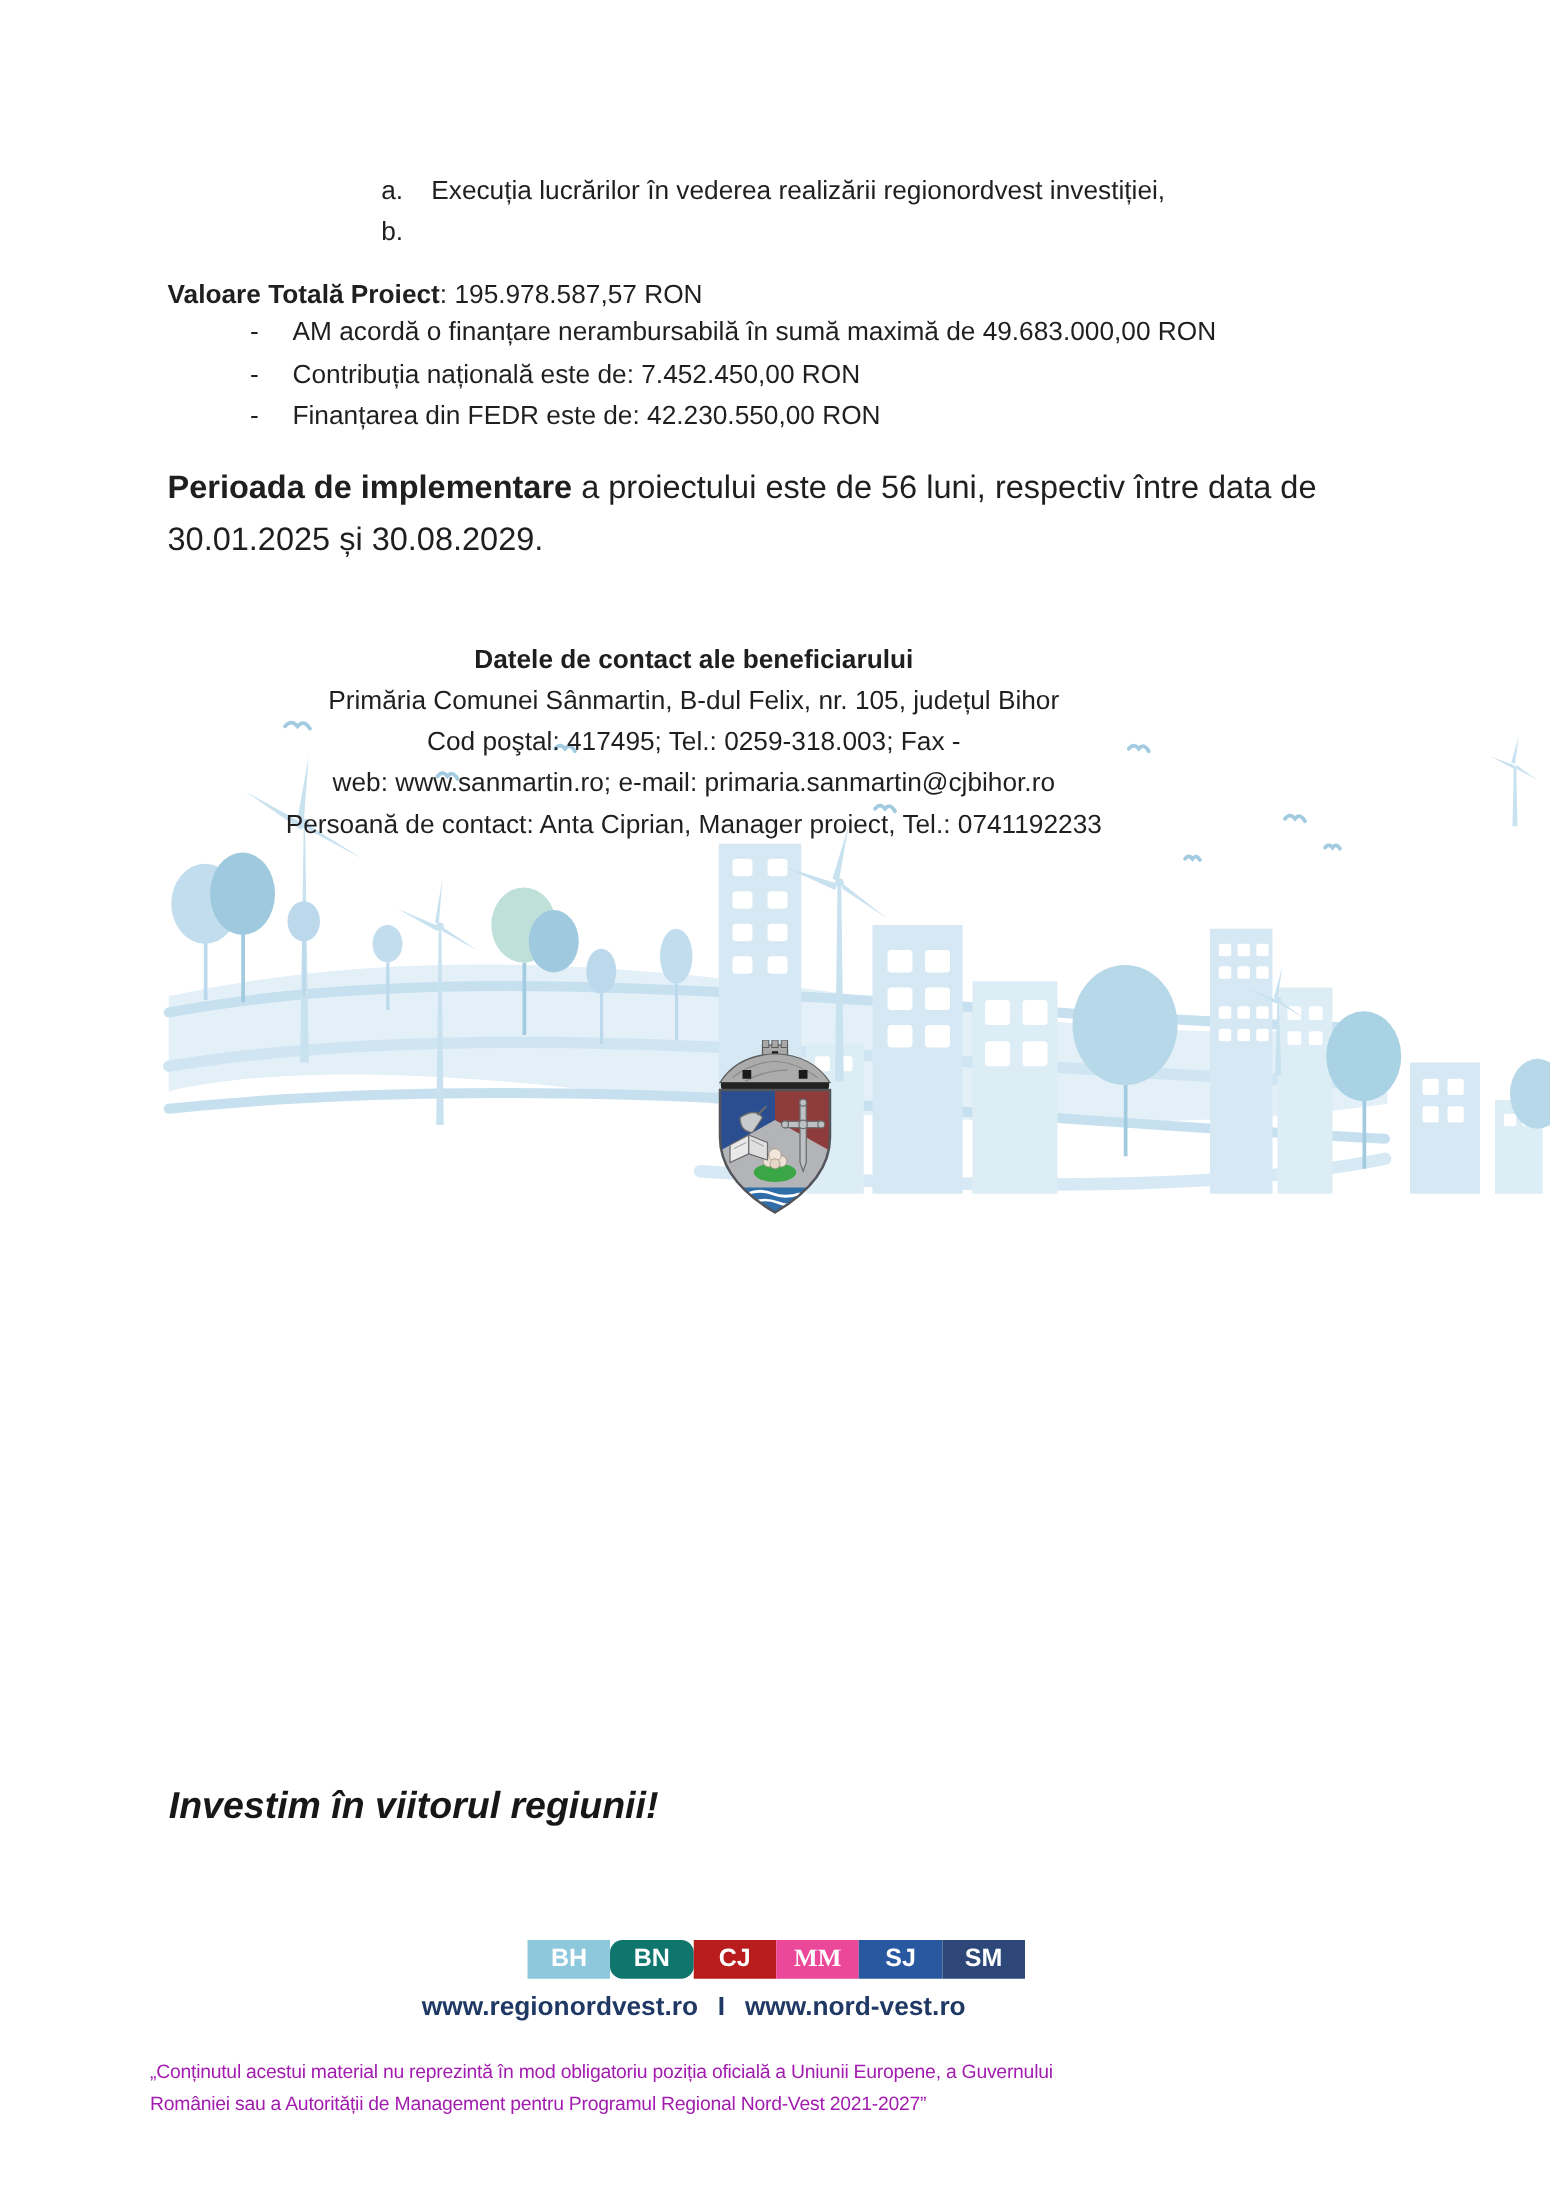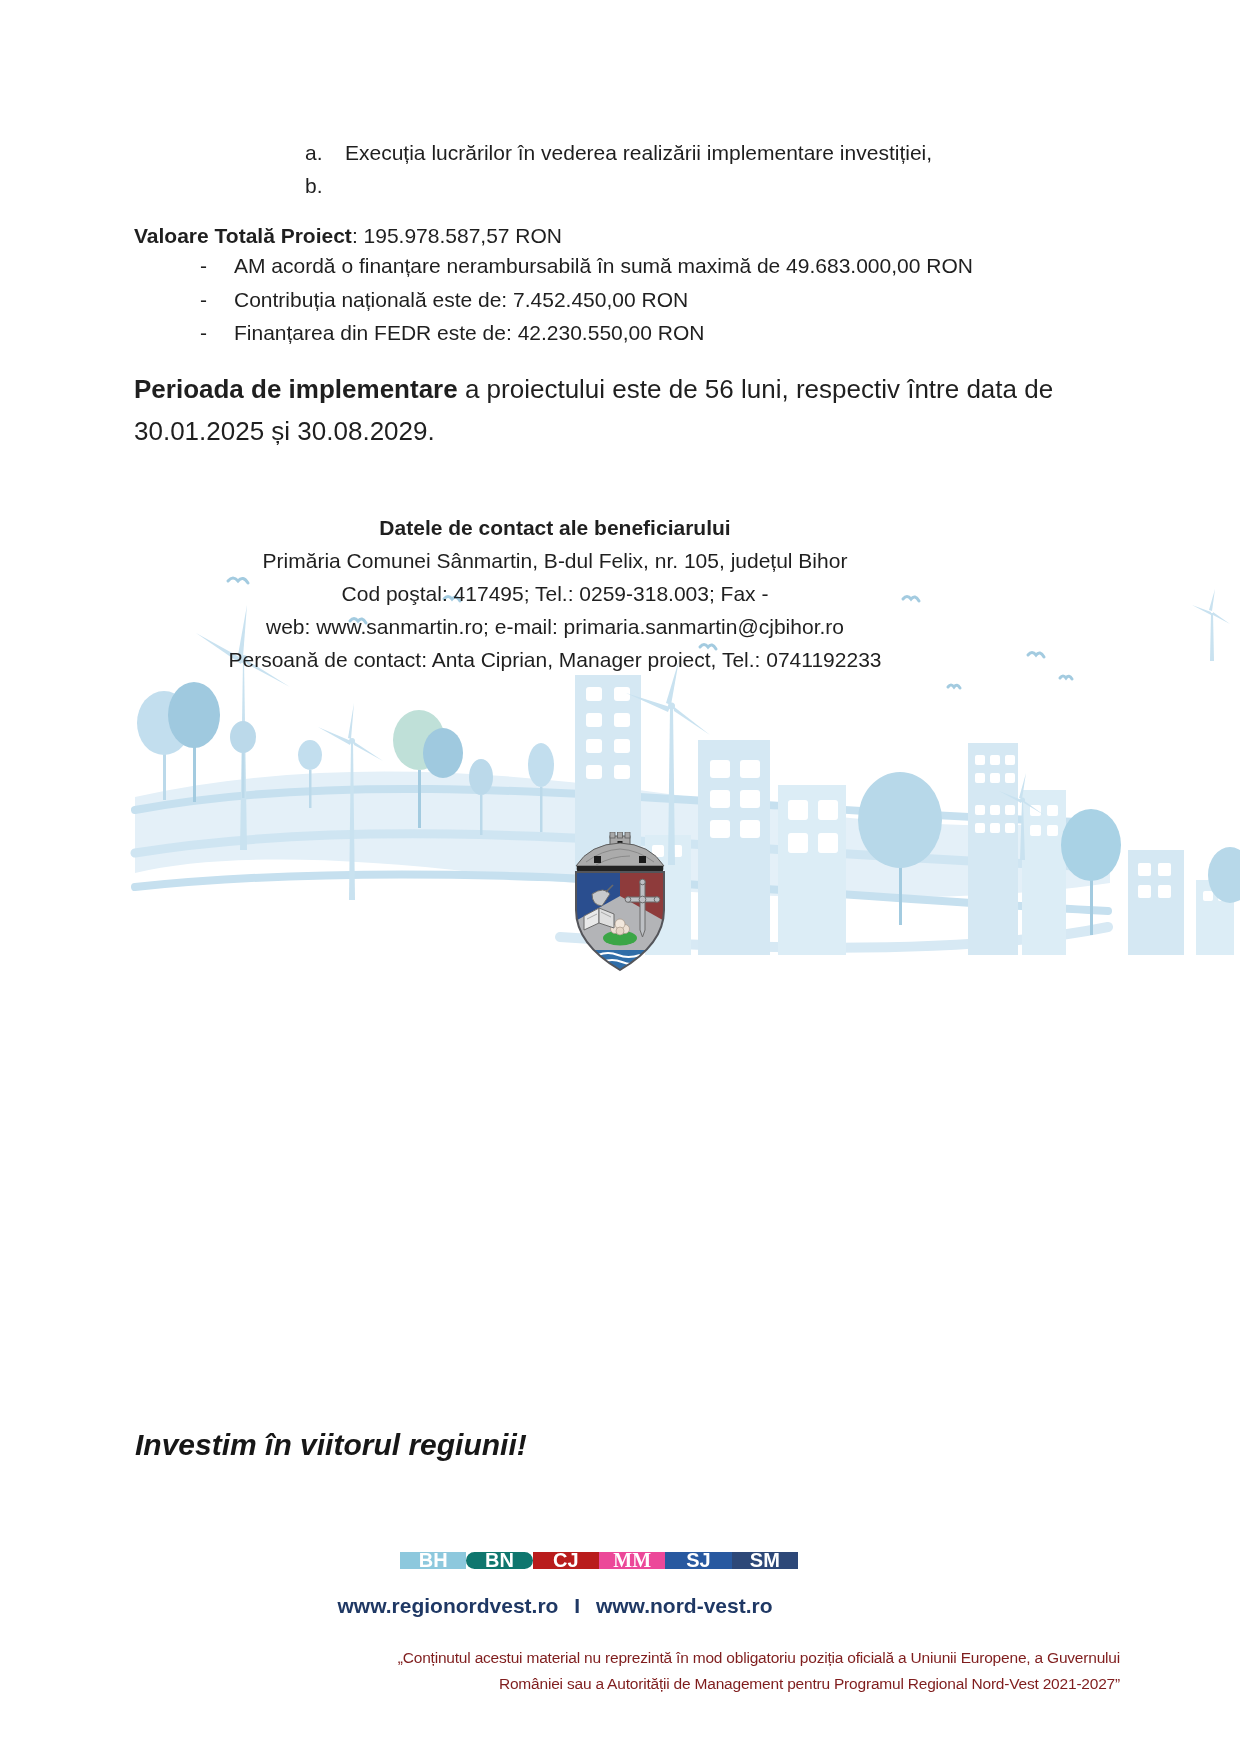--- a/index.html
+++ b/index.html
@@ -23,38 +23,38 @@
   b{font-weight:700;}
   
   .contact-block{position:absolute;left:135px;top:511px;width:840px;text-align:center;font-size:21px;line-height:33px;}
   .contact-title{font-weight:700;}
   
   .landscape{position:absolute;left:0;top:565px;width:1240px;height:400px;}
   .coat{position:absolute;left:572px;top:832px;width:96px;height:140px;}
   
   .slogan{position:absolute;left:135px;top:1428px;width:840px;
           font-size:30px;font-weight:700;font-style:italic;color:#171717;}
-  .county-bar{position:absolute;left:400px;top:1552px;width:398px;height:17px;display:flex;}
+  .county-bar{position:absolute;left:422px;top:1552px;width:398px;height:31px;display:flex;}
   .county-bar .seg{flex:1;display:flex;align-items:center;justify-content:center;
                    color:#ffffff;font-size:20px;font-weight:700;}
   .websites{position:absolute;left:135px;top:1594px;width:840px;text-align:center;
             font-size:21px;font-weight:700;color:#1F3864;}
   .websites .sep{margin:0 10px;}
-  .footer{position:absolute;left:120px;top:1645px;width:1000px;text-align:right;
-          font-size:15.5px;line-height:26px;color:#7f1d1d;letter-spacing:-0.2px;}
+  .footer{position:absolute;left:120px;top:1645px;width:1000px;text-align:left;
+          font-size:15.5px;line-height:26px;color:#a21caf;letter-spacing:-0.2px;}
 </style>
 </head>
 <body>
 
 <div class="page">
 
   <div class="ab-list">
     <div class="li">
       <span class="marker">a.</span>
-      <span>Execuția lucrărilor în vederea realizării implementare investiției,</span>
+      <span>Execuția lucrărilor în vederea realizării regionordvest investiției,</span>
     </div>
     <div class="li">
       <span class="marker">b.</span>
     </div>
   </div>
 
   <div class="value-block">
     <b>Valoare Totală Proiect</b><span>: 195.978.587,57 RON</span>
   </div>
 

